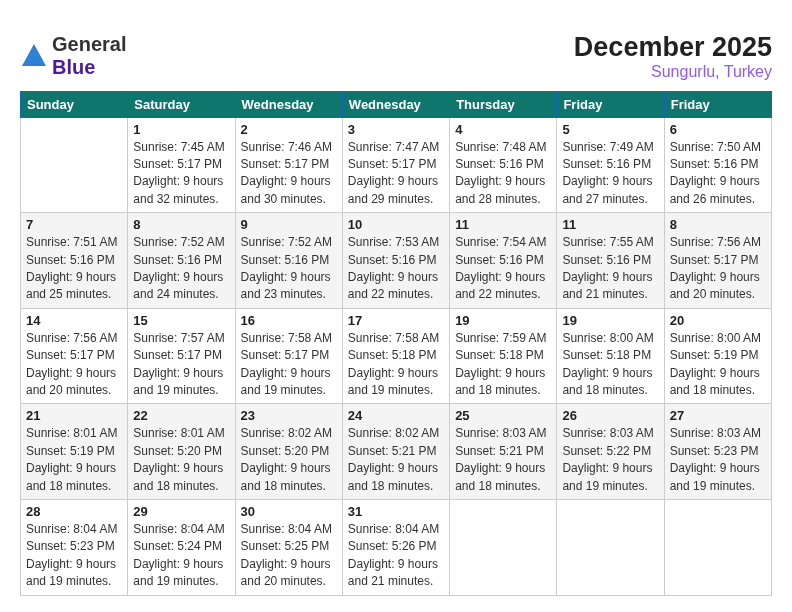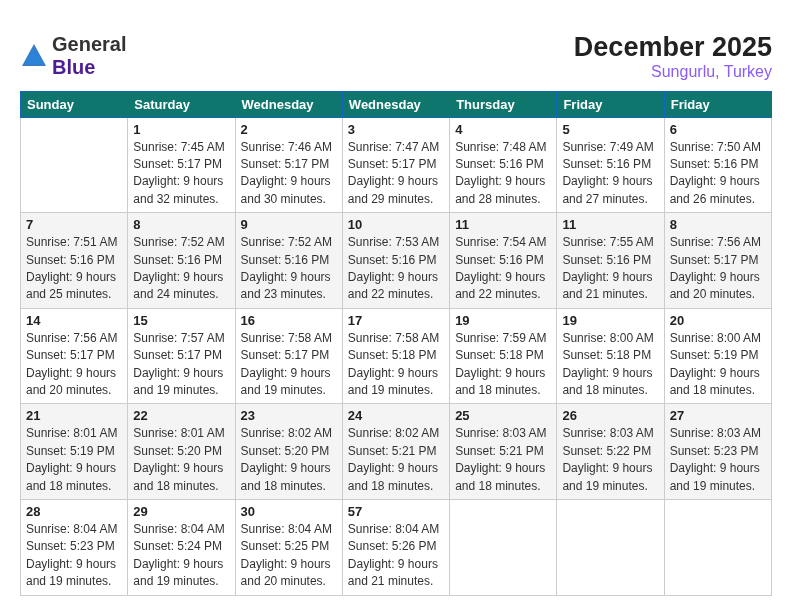--- a/index.html
+++ b/index.html
@@ -263,21 +263,21 @@
           </td>
           <td>
             <span class="day-number">29</span>
             <div class="day-info">Sunrise: 8:04 AM<br>Sunset: 5:24 PM<br>Daylight: 9 hours and 19 minutes.</div>
           </td>
           <td>
             <span class="day-number">30</span>
             <div class="day-info">Sunrise: 8:04 AM<br>Sunset: 5:25 PM<br>Daylight: 9 hours and 20 minutes.</div>
           </td>
           <td>
-            <span class="day-number">57</span>
+            <span class="day-number">31</span>
             <div class="day-info">Sunrise: 8:04 AM<br>Sunset: 5:26 PM<br>Daylight: 9 hours and 21 minutes.</div>
           </td>
           <td class="empty-cell"></td>
           <td class="empty-cell"></td>
           <td class="empty-cell"></td>
         </tr>
       </tbody>
   </table>
 </div>
 

